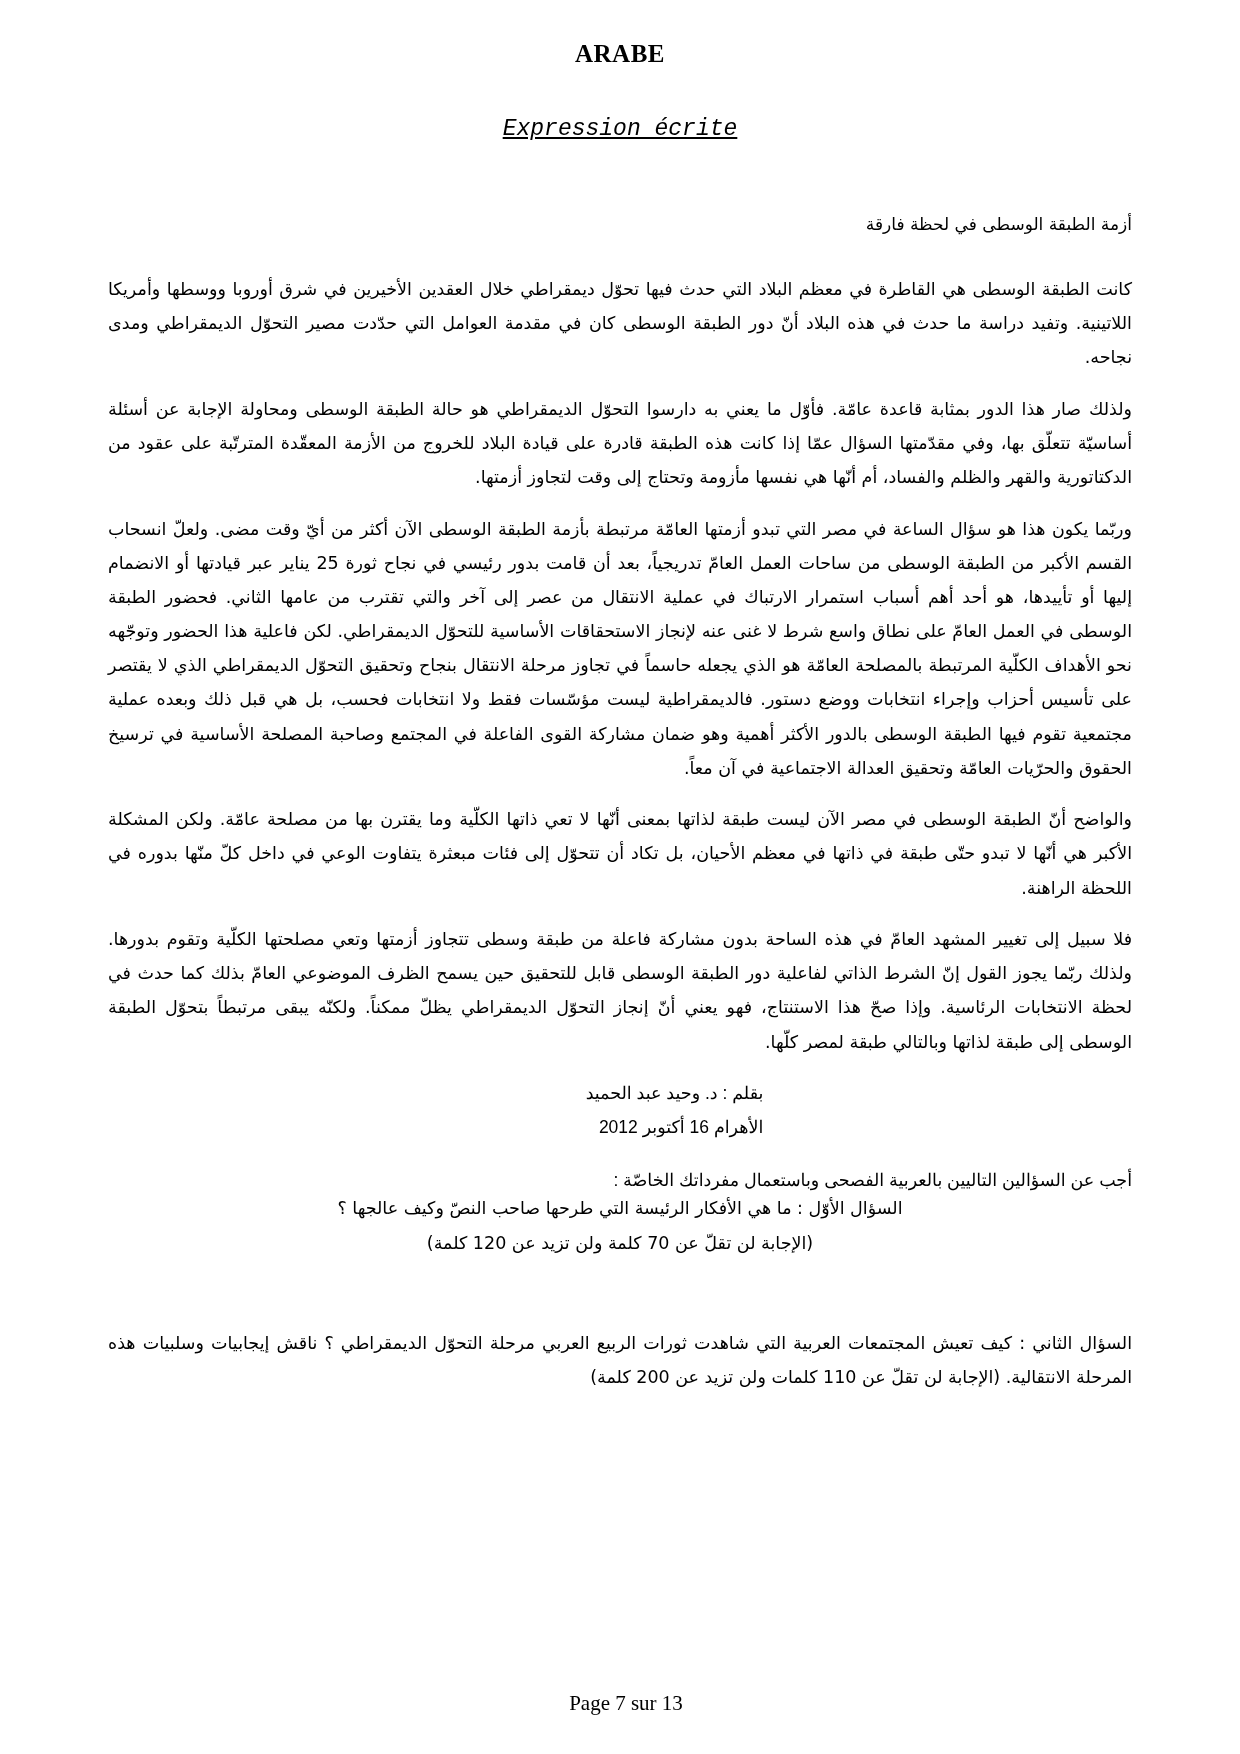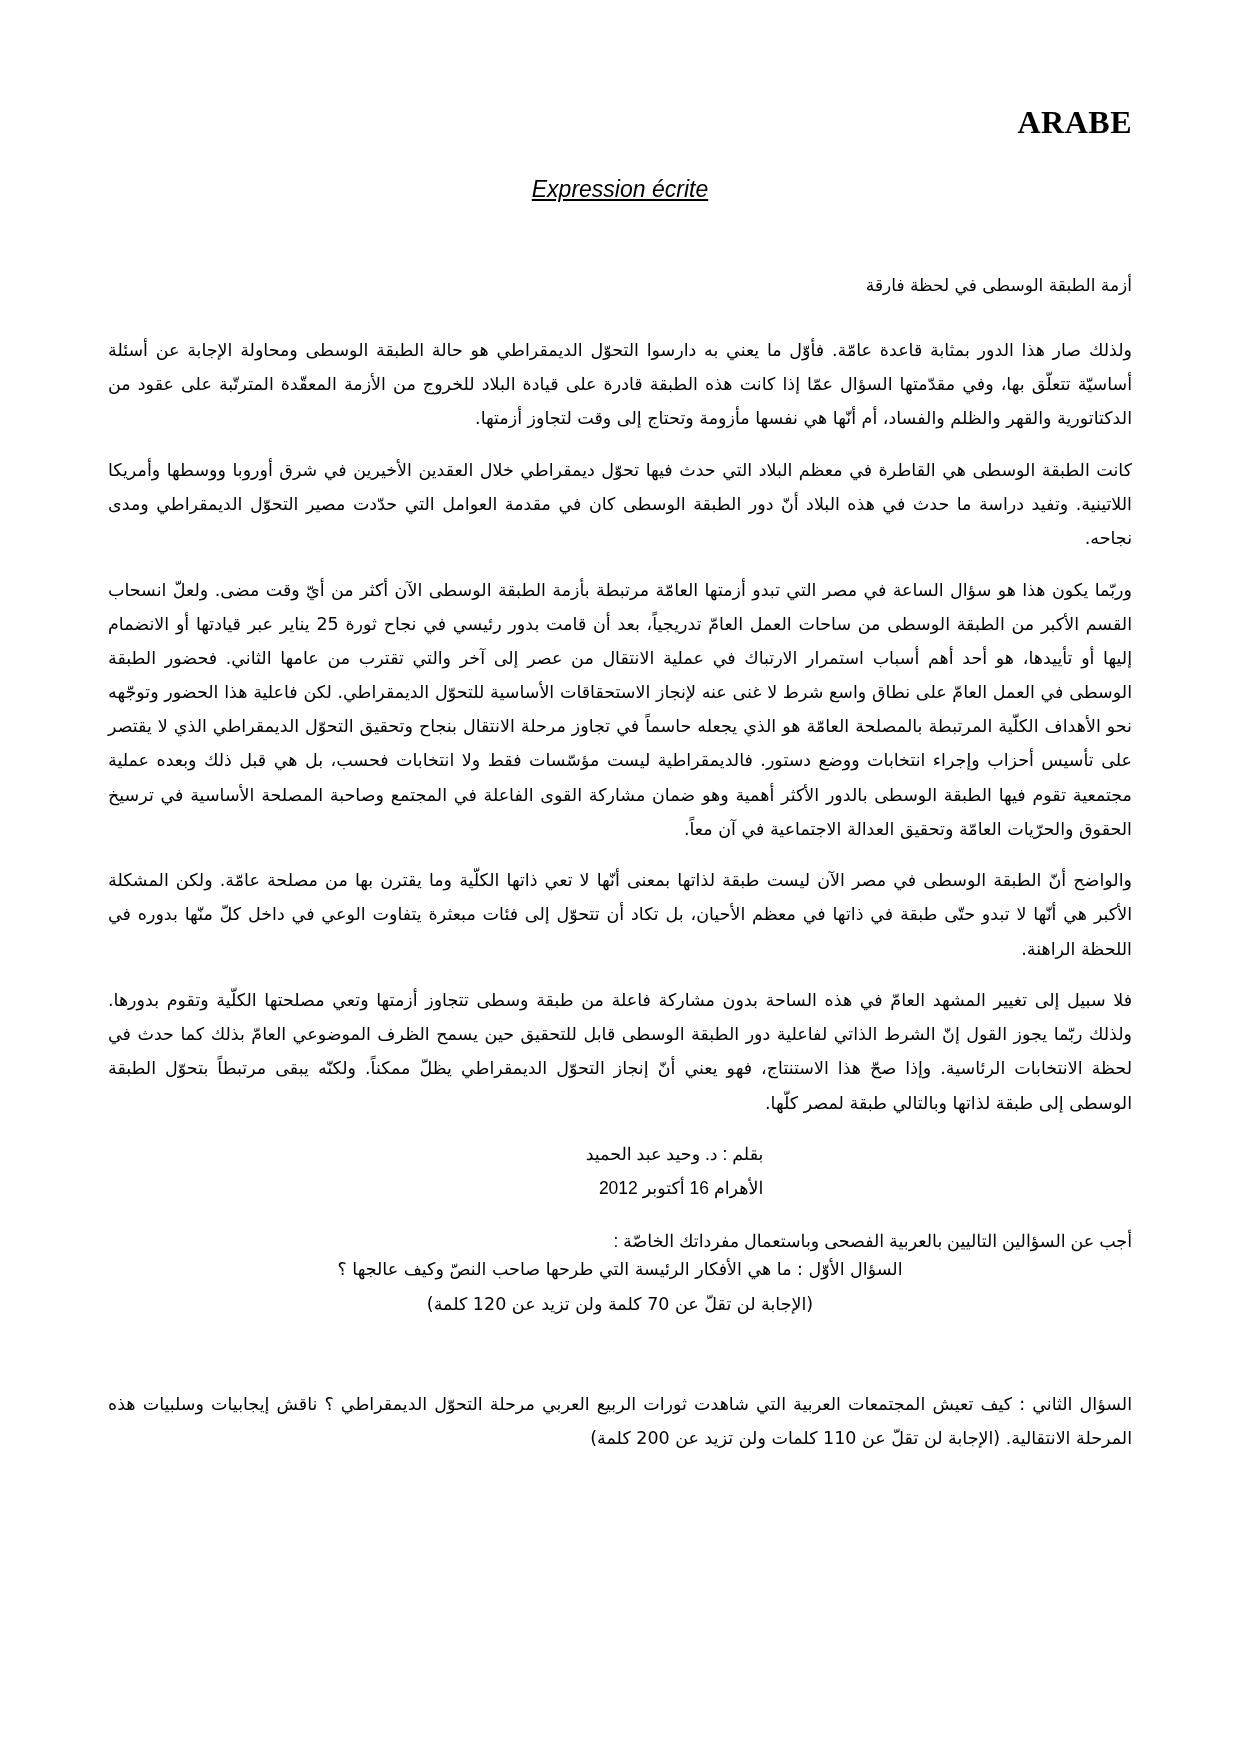--- a/index.html
+++ b/index.html
@@ -12,34 +12,34 @@
     width: 1240px;
     height: 1754px;
     margin: 0 auto;
     background: #ffffff;
     font-family: "Liberation Serif", "DejaVu Serif", serif;
     color: #000000;
     box-sizing: border-box;
     padding: 0 108px;
   }
   .title {
-    text-align: right;
+    text-align: center;
     font-weight: bold;
-    font-size: 32px;
+    font-size: 25px;
     letter-spacing: 0.5px;
-    margin-top: 104px;
+    margin-top: 40px;
     font-family: "Liberation Serif", "DejaVu Serif", serif;
   }
   .subtitle {
     text-align: center;
     font-style: italic;
     font-size: 23px;
     text-decoration: underline;
-    margin-top: 35px;
-    font-family: Liberation Sans, sans-serif;
+    margin-top: 48px;
+    font-family: Liberation Mono, monospace;
   }
   .arabic {
     direction: rtl;
     text-align: justify;
     font-family: "DejaVu Sans", "Liberation Sans", sans-serif;
     font-size: 17.5px;
     line-height: 1.95;
   }
   .doc-title {
     direction: rtl;
@@ -98,22 +98,22 @@
 <body>
 
 <div class="page">
 
   <div class="title">ARABE</div>
   <div class="subtitle">Expression écrite</div>
 
   <div class="doc-title">أزمة الطبقة الوسطى في لحظة فارقة</div>
 
   <div class="arabic body-block">
+    <p class="para">كانت الطبقة الوسطى هي القاطرة في معظم البلاد التي حدث فيها تحوّل ديمقراطي خلال العقدين الأخيرين في شرق أوروبا ووسطها وأمريكا اللاتينية. وتفيد دراسة ما حدث في هذه البلاد أنّ دور الطبقة الوسطى كان في مقدمة العوامل التي حدّدت مصير التحوّل الديمقراطي ومدى نجاحه.</p>
     <p class="para">ولذلك صار هذا الدور بمثابة قاعدة عامّة. فأوّل ما يعني به دارسوا التحوّل الديمقراطي هو حالة الطبقة الوسطى ومحاولة الإجابة عن أسئلة أساسيّة تتعلّق بها، وفي مقدّمتها السؤال عمّا إذا كانت هذه الطبقة قادرة على قيادة البلاد للخروج من الأزمة المعقّدة المترتّبة على عقود من الدكتاتورية والقهر والظلم والفساد، أم أنّها هي نفسها مأزومة وتحتاج إلى وقت لتجاوز أزمتها.</p>
-    <p class="para">كانت الطبقة الوسطى هي القاطرة في معظم البلاد التي حدث فيها تحوّل ديمقراطي خلال العقدين الأخيرين في شرق أوروبا ووسطها وأمريكا اللاتينية. وتفيد دراسة ما حدث في هذه البلاد أنّ دور الطبقة الوسطى كان في مقدمة العوامل التي حدّدت مصير التحوّل الديمقراطي ومدى نجاحه.</p>
     <p class="para">وربّما يكون هذا هو سؤال الساعة في مصر التي تبدو أزمتها العامّة مرتبطة بأزمة الطبقة الوسطى الآن أكثر من أيّ وقت مضى. ولعلّ انسحاب القسم الأكبر من الطبقة الوسطى من ساحات العمل العامّ تدريجياً، بعد أن قامت بدور رئيسي في نجاح ثورة 25 يناير عبر قيادتها أو الانضمام إليها أو تأييدها، هو أحد أهم أسباب استمرار الارتباك في عملية الانتقال من عصر إلى آخر والتي تقترب من عامها الثاني. فحضور الطبقة الوسطى في العمل العامّ على نطاق واسع شرط لا غنى عنه لإنجاز الاستحقاقات الأساسية للتحوّل الديمقراطي. لكن فاعلية هذا الحضور وتوجّهه نحو الأهداف الكلّية المرتبطة بالمصلحة العامّة هو الذي يجعله حاسماً في تجاوز مرحلة الانتقال بنجاح وتحقيق التحوّل الديمقراطي الذي لا يقتصر على تأسيس أحزاب وإجراء انتخابات ووضع دستور. فالديمقراطية ليست مؤسّسات فقط ولا انتخابات فحسب، بل هي قبل ذلك وبعده عملية مجتمعية تقوم فيها الطبقة الوسطى بالدور الأكثر أهمية وهو ضمان مشاركة القوى الفاعلة في المجتمع وصاحبة المصلحة الأساسية في ترسيخ الحقوق والحرّيات العامّة وتحقيق العدالة الاجتماعية في آن معاً.</p>
     <p class="para">والواضح أنّ الطبقة الوسطى في مصر الآن ليست طبقة لذاتها بمعنى أنّها لا تعي ذاتها الكلّية وما يقترن بها من مصلحة عامّة. ولكن المشكلة الأكبر هي أنّها لا تبدو حتّى طبقة في ذاتها في معظم الأحيان، بل تكاد أن تتحوّل إلى فئات مبعثرة يتفاوت الوعي في داخل كلّ منّها بدوره في اللحظة الراهنة.</p>
     <p class="para">فلا سبيل إلى تغيير المشهد العامّ في هذه الساحة بدون مشاركة فاعلة من طبقة وسطى تتجاوز أزمتها وتعي مصلحتها الكلّية وتقوم بدورها. ولذلك ربّما يجوز القول إنّ الشرط الذاتي لفاعلية دور الطبقة الوسطى قابل للتحقيق حين يسمح الظرف الموضوعي العامّ بذلك كما حدث في لحظة الانتخابات الرئاسية. وإذا صحّ هذا الاستنتاج، فهو يعني أنّ إنجاز التحوّل الديمقراطي يظلّ ممكناً. ولكنّه يبقى مرتبطاً بتحوّل الطبقة الوسطى إلى طبقة لذاتها وبالتالي طبقة لمصر كلّها.</p>
   </div>
 
   <div class="signature">
     <div class="sig-line">بقلم : د. وحيد عبد الحميد</div>
     <div class="sig-line">الأهرام 16 أكتوبر 2012</div>
   </div>
 

